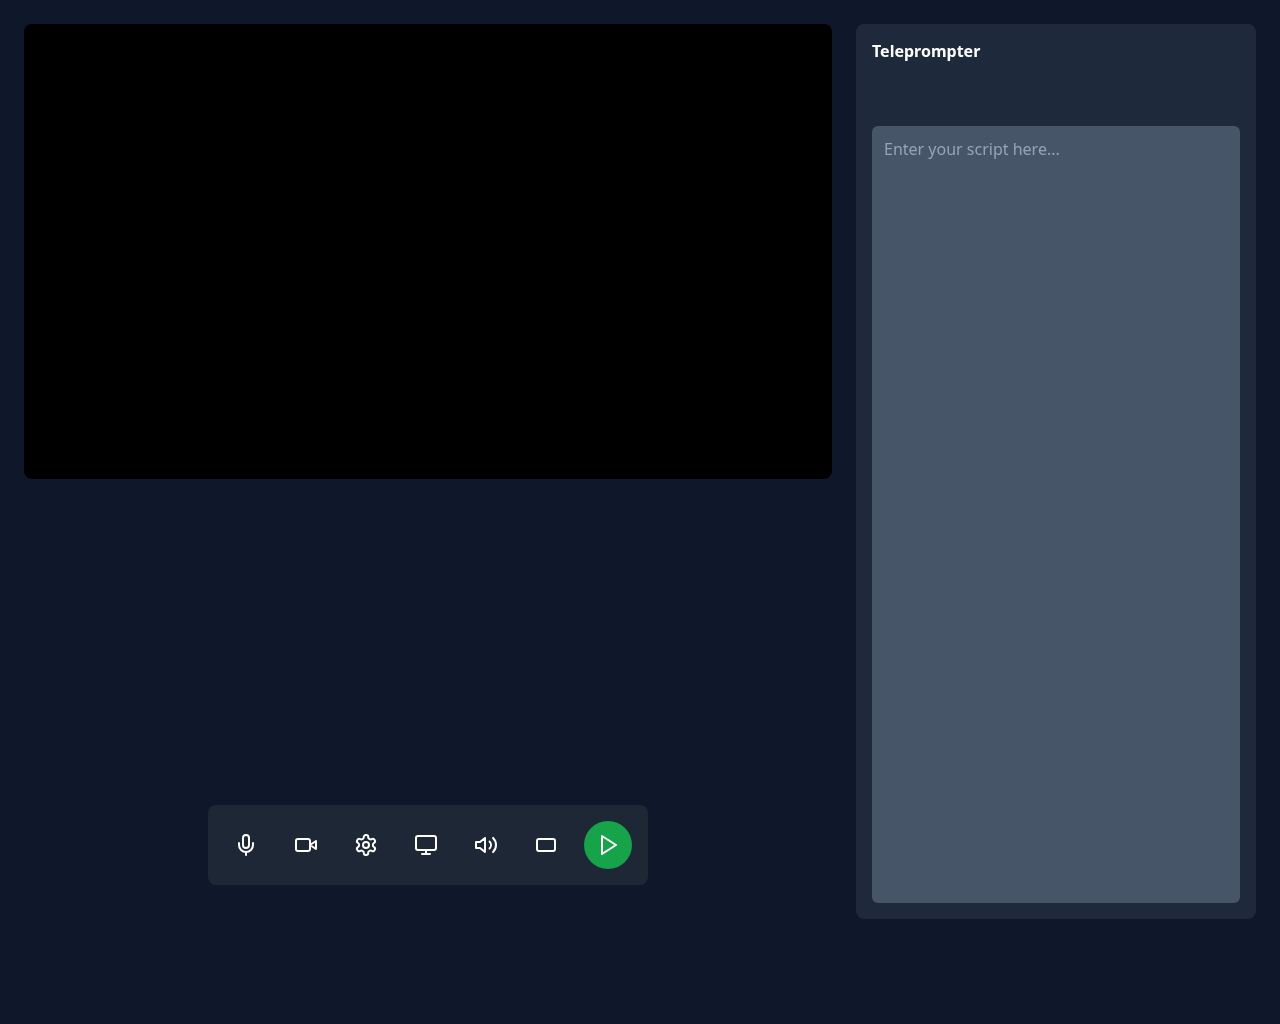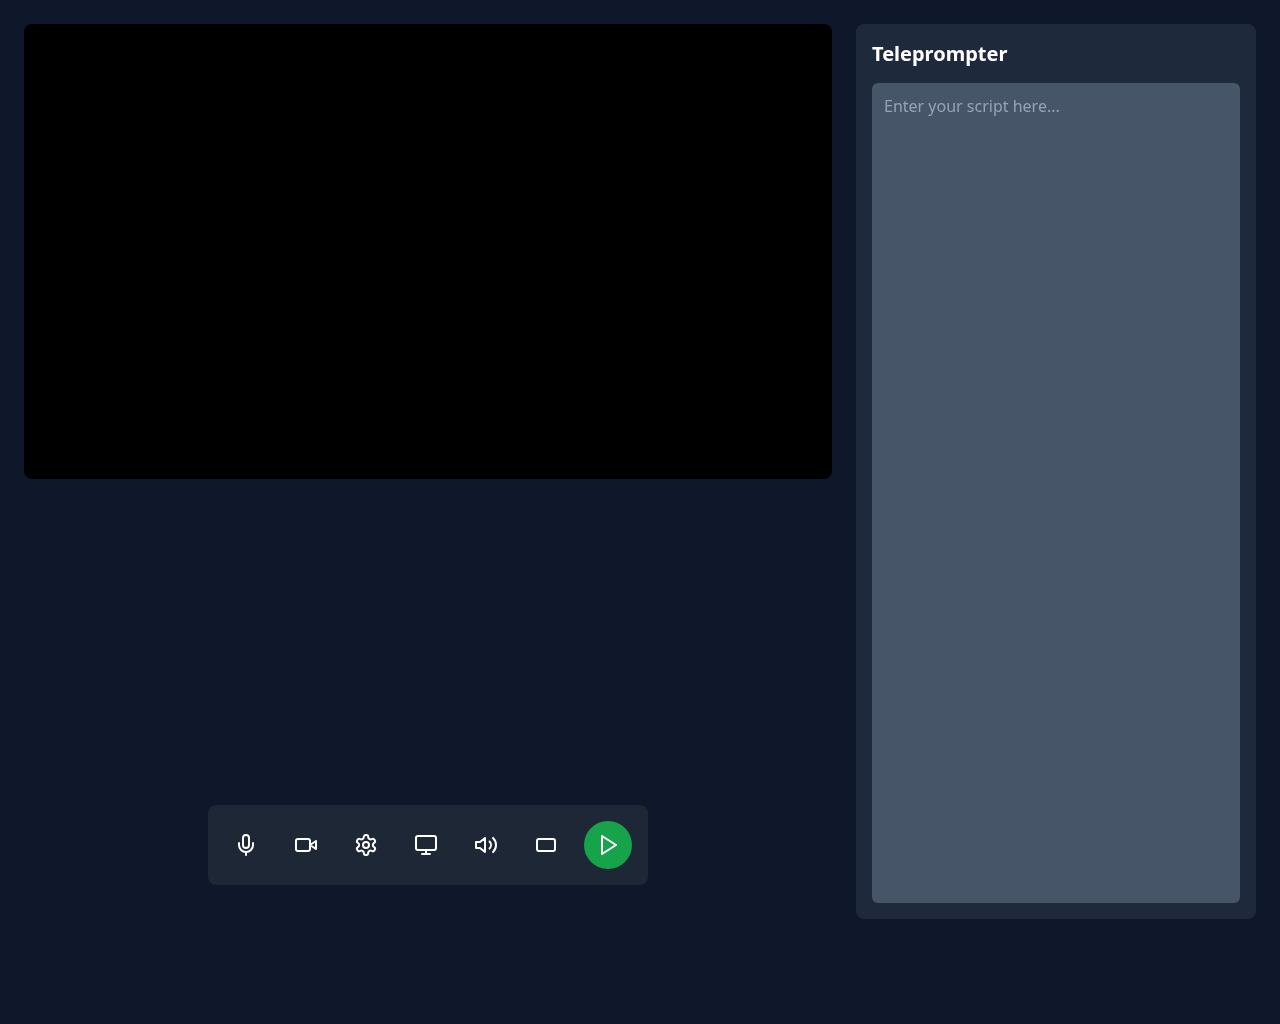--- a/index.html
+++ b/index.html
@@ -101,36 +101,37 @@
       background-color: #1e293b;
       border-radius: 8px;
       padding: 16px;
       display: flex;
       flex-direction: column;
       height: 895px;
     }
     
     .panel-title {
       color: #ffffff;
-      font-size: 20px;
+      font-size: 16px;
       font-weight: 700;
       margin-bottom: 16px;
     }
     
     .script-textarea {
       flex: 1;
       background-color: #475569;
       border: none;
       border-radius: 6px;
       padding: 12px;
       color: #ffffff;
       font-size: 16px;
       font-family: inherit;
       resize: none;
       outline: none;
+      margin-top: 48px;
     }
     
     .script-textarea::placeholder {
       color: #94a3b8;
     }
   </style>
 </head>
 <body>
 
 <div class="container">

